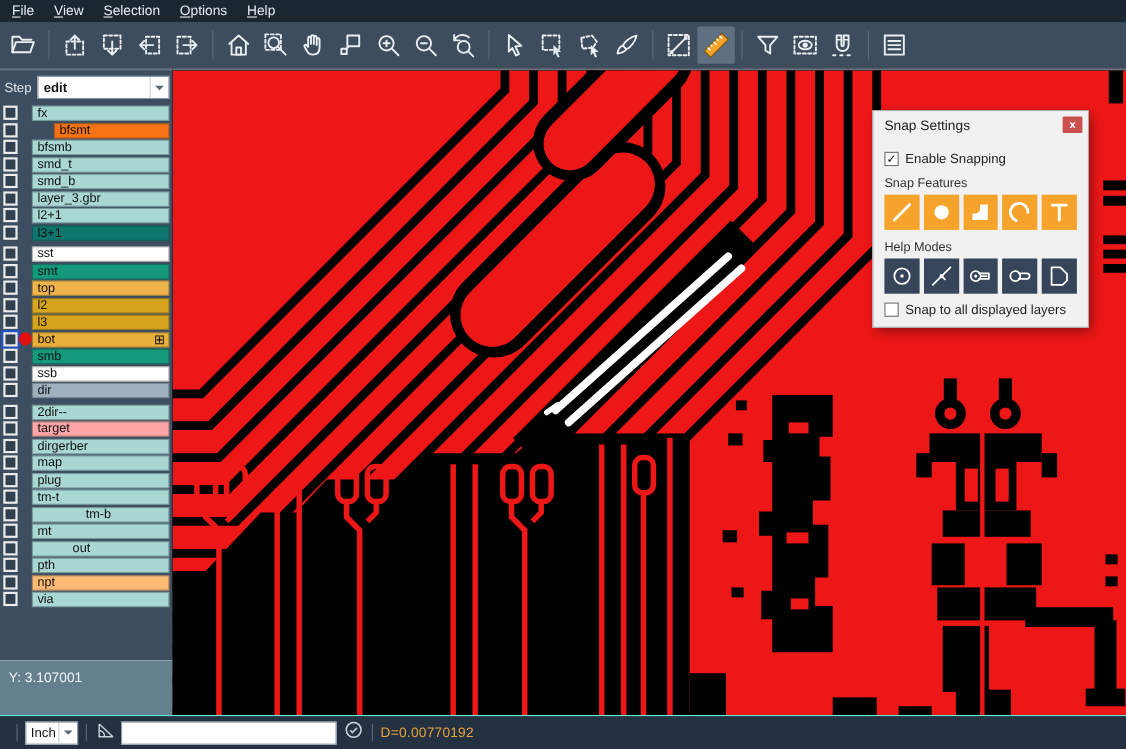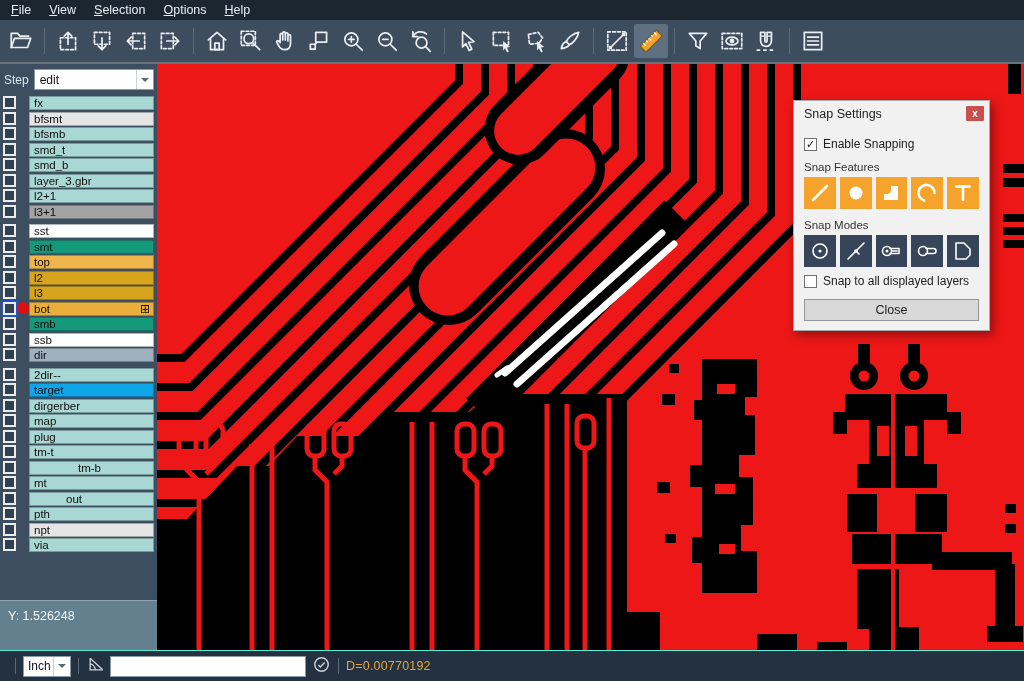--- a/index.html
+++ b/index.html
@@ -25,21 +25,21 @@
 
   
   .main { display:flex; height:588px; }
 
   
   .sidebar { width:157px; background:#3D4E60; display:flex; flex-direction:column;
     border-top:2px solid #69737e; }
   .step-row { display:flex; align-items:center; padding:5px 3px 4px 4px; }
   .step-label { color:#DDE5EC; font-size:12px; margin-right:5px; }
   .step-select { flex:1; height:21px; background:#fff; border:1px solid #8a9aa8;
-    display:flex; align-items:center; font-size:12px; color:#111; }
+    display:flex; align-items:center; font-size:12px; color:#111;font-weight:bold; }
   .step-select .val { flex:1; padding-left:5px; }
   .chev { width:17px; height:100%; display:flex; align-items:center; justify-content:center;
     border-left:1px solid #c9d2d8; }
   .chev::after { content:""; border:4px solid transparent; border-top-color:#5a6a78;
     margin-top:4px; }
   .layer-list { margin-top:2px; }
   .layer-row { display:flex; align-items:flex-start; height:14px; margin-bottom:1.5px; }
   .chk { width:13px; height:13px; margin-left:3px; flex:none; background:#31404F;
     border:2px solid #ECECEC; }
   .chk.sel { box-shadow:0 0 0 2px var(--selblue); }
@@ -316,21 +316,21 @@
           <div class="layer-row">
             <span class="chk"></span>
             <span class="gapcell"></span>
             <span class="bar" style="background: rgb(169, 215, 211);">
               <span class="lbl">fx</span>
             </span>
           </div>
           <div class="layer-row">
             <span class="chk"></span>
             <span class="gapcell"></span>
-            <span class="bar" style="background: #e5e5e5;">
+            <span class="bar" style="background: #f97316; margin-left: 20px;">
               <span class="lbl">bfsmt</span>
             </span>
           </div>
           <div class="layer-row">
             <span class="chk"></span>
             <span class="gapcell"></span>
             <span class="bar" style="background: rgb(169, 215, 211);">
               <span class="lbl">bfsmb</span>
             </span>
           </div>
@@ -358,21 +358,21 @@
           <div class="layer-row">
             <span class="chk"></span>
             <span class="gapcell"></span>
             <span class="bar" style="background: rgb(169, 215, 211);">
               <span class="lbl">l2+1</span>
             </span>
           </div>
           <div class="layer-row">
             <span class="chk"></span>
             <span class="gapcell"></span>
-            <span class="bar" style="background: #a3a3a3;">
+            <span class="bar" style="background: #0f766e;">
               <span class="lbl">l3+1</span>
             </span>
           </div>
           <div class="grp-sep"></div>
           <div class="layer-row">
             <span class="chk"></span>
             <span class="gapcell"></span>
             <span class="bar" style="background: rgb(255, 255, 255);">
               <span class="lbl">sst</span>
             </span>
@@ -440,21 +440,21 @@
           <div class="layer-row">
             <span class="chk"></span>
             <span class="gapcell"></span>
             <span class="bar" style="background: rgb(169, 215, 211);">
               <span class="lbl">2dir--</span>
             </span>
           </div>
           <div class="layer-row">
             <span class="chk"></span>
             <span class="gapcell"></span>
-            <span class="bar" style="background: #0ea5e9;">
+            <span class="bar" style="background: #fca5a5;">
               <span class="lbl">target</span>
             </span>
           </div>
           <div class="layer-row">
             <span class="chk"></span>
             <span class="gapcell"></span>
             <span class="bar" style="background: rgb(169, 215, 211);">
               <span class="lbl">dirgerber</span>
             </span>
           </div>
@@ -503,35 +503,35 @@
           <div class="layer-row">
             <span class="chk"></span>
             <span class="gapcell"></span>
             <span class="bar" style="background: rgb(169, 215, 211);">
               <span class="lbl">pth</span>
             </span>
           </div>
           <div class="layer-row">
             <span class="chk"></span>
             <span class="gapcell"></span>
-            <span class="bar" style="background: #e5e5e5;">
+            <span class="bar" style="background: #fdba74;">
               <span class="lbl">npt</span>
             </span>
           </div>
           <div class="layer-row">
             <span class="chk"></span>
             <span class="gapcell"></span>
             <span class="bar" style="background: rgb(169, 215, 211);">
               <span class="lbl">via</span>
             </span>
           </div>
         </div>
       <div class="side-fill"></div>
       <div class="coords">
-        <div>Y: 1.526248</div>
+        <div>Y: 3.107001</div>
       </div>
     </div>
 
     <div class="canvas-wrap">
       <svg width="867" height="586" viewBox="0 0 867 586">
         <rect x="0" y="0" width="867" height="586" class="f-red"></rect>
 
         <g id="bus">
             <path d="M302 -6 V18 L26 294 H-6" class="busline"></path>
             <path d="M328 -6 V29 L34 323 H-6" class="busline"></path>
@@ -674,21 +674,21 @@
                 </span>
               </div>
               <div class="sq-btn orange">
                 <span>
                   <svg width="24" height="24" viewBox="0 0 24 24" fill="none" stroke="#fff" stroke-width="1.6" stroke-linecap="round" stroke-linejoin="round">
                     <path d="M5.5 5.5 h13 M12 5.5 v13.5" stroke-width="2.6"></path>
                   </svg>
                 </span>
               </div>
             </div>
-          <div class="sec-lbl">Snap Modes</div>
+          <div class="sec-lbl">Help Modes</div>
           <div class="btn-row" id="mode-btns">
               <div class="sq-btn navy">
                 <span>
                   <svg width="24" height="24" viewBox="0 0 24 24" fill="none" stroke="#fff" stroke-width="1.6" stroke-linecap="round" stroke-linejoin="round">
                     <circle cx="12" cy="12" r="7"></circle>
                     <circle cx="12" cy="12" r="1.6" fill="#fff" stroke="none"></circle>
                   </svg>
                 </span>
               </div>
               <div class="sq-btn navy">
@@ -722,21 +722,20 @@
                   <svg width="24" height="24" viewBox="0 0 24 24" fill="none" stroke="#fff" stroke-width="1.6" stroke-linecap="round" stroke-linejoin="round">
                     <path d="M5 20 V4 H13 L19 10 V16 L15 20 Z"></path>
                   </svg>
                 </span>
               </div>
             </div>
           <div class="cb-row">
             <span class="cb" id="cb-all"></span>
             <span class="cb-lbl">Snap to all displayed layers</span>
           </div>
-          <div class="dlg-close-btn">Close</div>
         </div>
       </div>
     </div>
   </div>
 
   <div class="statusbar">
     <span class="sb-sep"></span>
     <div class="unit-select">
       <span class="val">Inch</span>
       <span class="chev"></span>

